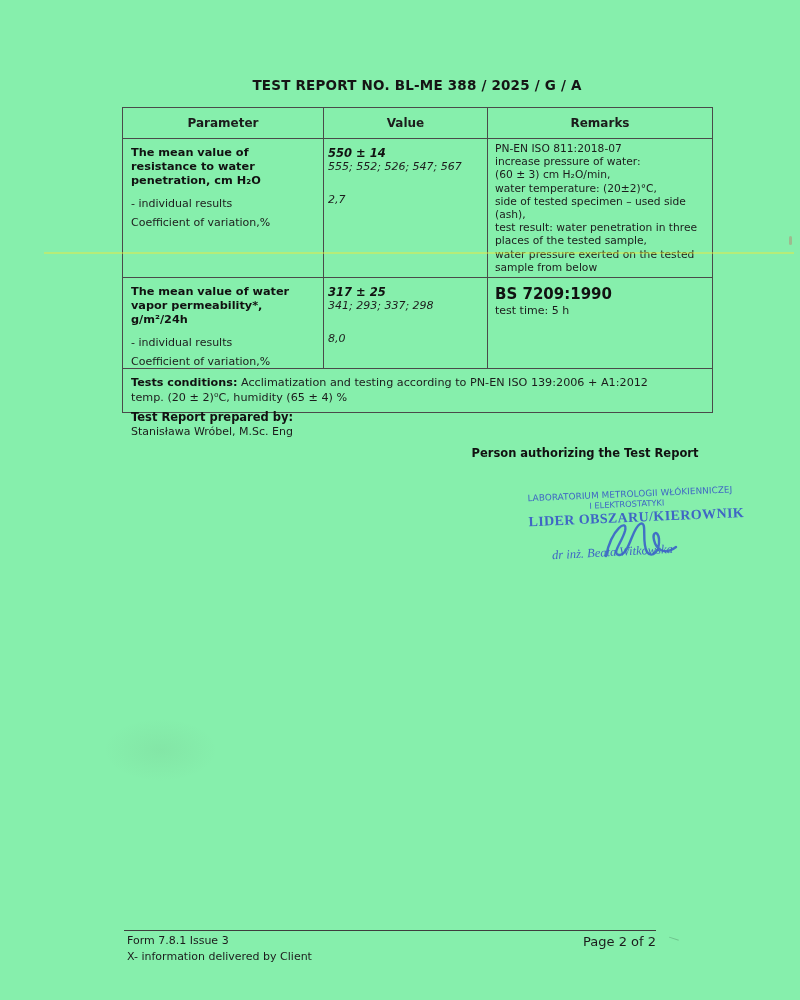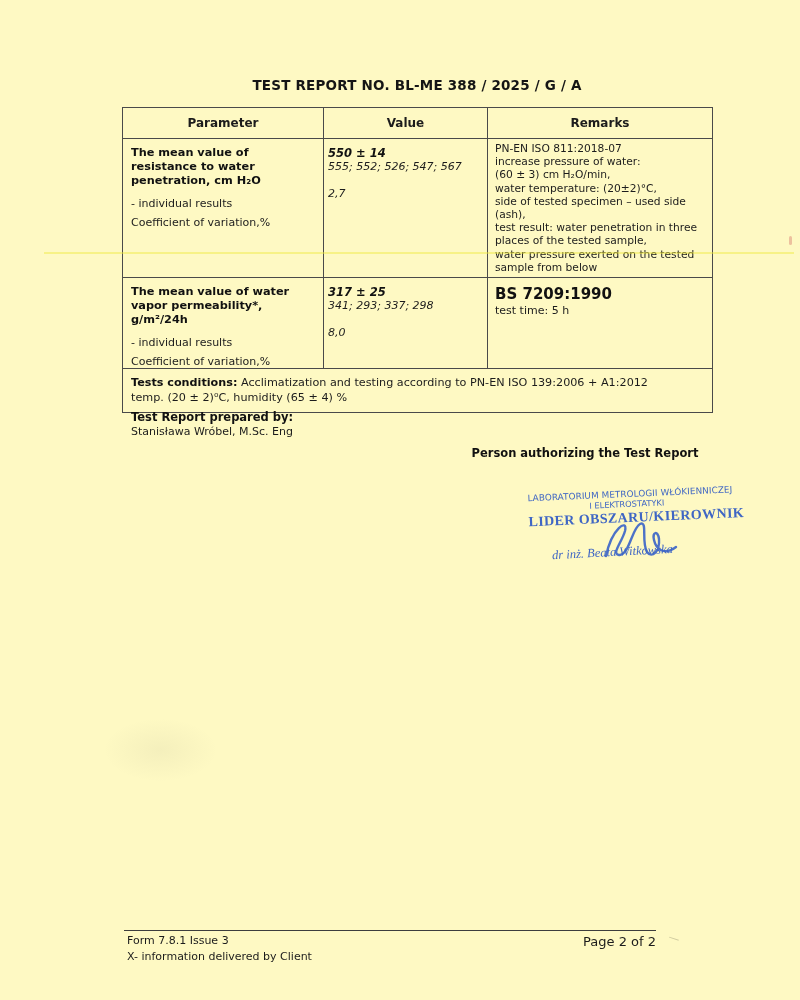--- a/index.html
+++ b/index.html
@@ -1,18 +1,18 @@
 <!DOCTYPE html>
 <html><head>
 <meta charset="utf-8">
 <style>
   html,body { margin:0; padding:0; background:#e8e8e8; }
   .page {
     position:relative; width:800px; height:1000px; margin:0 auto;
-    background:#fef9c3; overflow:hidden;
+    background:#86efac; overflow:hidden;
     font-family:"DejaVu Sans","Liberation Sans",sans-serif;
     color:#1c1c1c;
   }
   .title {
     position:absolute; top:77px; left:122px; width:590px;
     text-align:center; font-weight:bold; font-size:13.5px; letter-spacing:0.2px;
     color:#151515;
   }
   table.report {
     position:absolute; top:107px; left:122px; width:590px;
@@ -31,21 +31,21 @@
   tr.row1 { height:139px; }
   tr.row2 { height:82px; }
   tr.rowc { height:44px; }
   td.param { padding:7px 7px 0 8px; font-size:11px; }
   .p-title { font-weight:bold; font-size:11.3px; line-height:14px; color:#111; }
   .p-sub { margin-top:9px; }
   .p-cv  { margin-top:6px; }
   td.value { padding:7px 4px 0 4px; font-size:11px;font-style:italic; }
   .v-main { font-weight:bold; font-size:11.5px; color:#111; }
   .v-ind  { }
-  .v-cv   { margin-top:14px; }
+  .v-cv   { margin-top:20px; }
   td.remarks1 {
     padding:3px 4px 0 7px; font-size:10.7px; line-height:13.2px;
     white-space:pre-line;
   }
   td.remarks2 { padding:7px 4px 0 7px; font-size:11px; }
   .r-title { font-weight:bold; font-size:15px; color:#111; }
   .r-line  { margin-top:1px; }
   td.conditions { padding:6px 8px 0 8px; font-size:11.2px; line-height:15px; }
   .c-label { font-weight:bold; color:#111;margin-top:48px; }
   .prepared-label {

